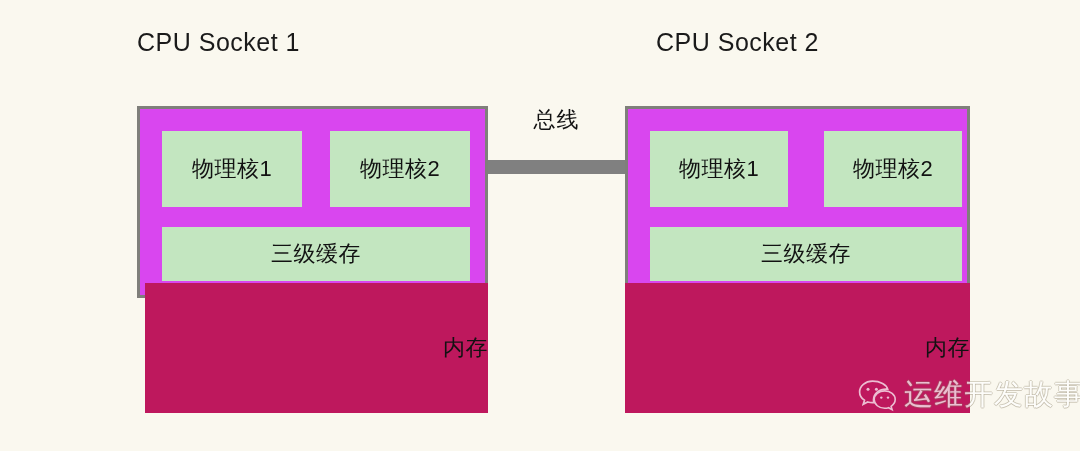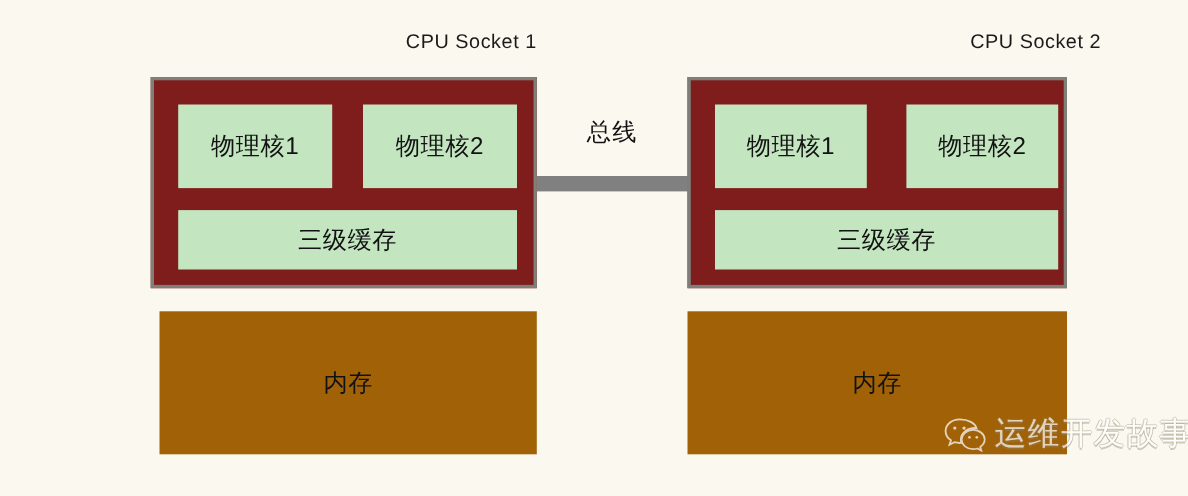--- a/index.html
+++ b/index.html
@@ -16,36 +16,37 @@
   #canvas {
     position: relative;
     width: 1080px;
     height: 451px;
     background: #faf8ef;
   }
 
   
   .socket-title {
     position: absolute;
-    font-size: 18px;
+    font-size: 25px;
     color: #1a1a1a;
     letter-spacing: 0.5px;
     white-space: nowrap;
-    text-align: right;
+    text-align: left;
     font-weight: 400;
   }
   #socket1-title { left: 137px; top: 28px; width: 351px; }
   #socket2-title { left: 656px; top: 28px; width: 345px; }
 
   
   .socket-box {
     position: absolute;
-    background: #7f1d1d;
+    background: #d946ef;
     border: 3px solid #7f7f7a;
     box-sizing: border-box;
+    margin-top: 36px;
   }
   #socket1-box { left: 137px; top: 70px; width: 351px; height: 192px; }
   #socket2-box { left: 625px; top: 70px; width: 345px; height: 192px; }
 
   
   .green-box {
     position: absolute;
     background: #c3e6c0;
     box-sizing: border-box;
     display: flex;
@@ -87,24 +88,24 @@
     text-align: center;
     font-size: 22px;
     color: #121212;
     letter-spacing: 1px;
     white-space: nowrap;
   }
 
   
   .mem-box {
     position: absolute;
-    background: #a16207;
+    background: #be185d;
     display: flex;
     align-items: center;
-    justify-content: center;
+    justify-content: flex-end;
   }
   #mem1 { left: 145px; top: 283px; width: 343px; height: 130px; }
   #mem2 { left: 625px; top: 283px; width: 345px; height: 130px; }
 
   
   #watermark {
     position: absolute;
     left: 857px;
     top: 375px;
     display: flex;

